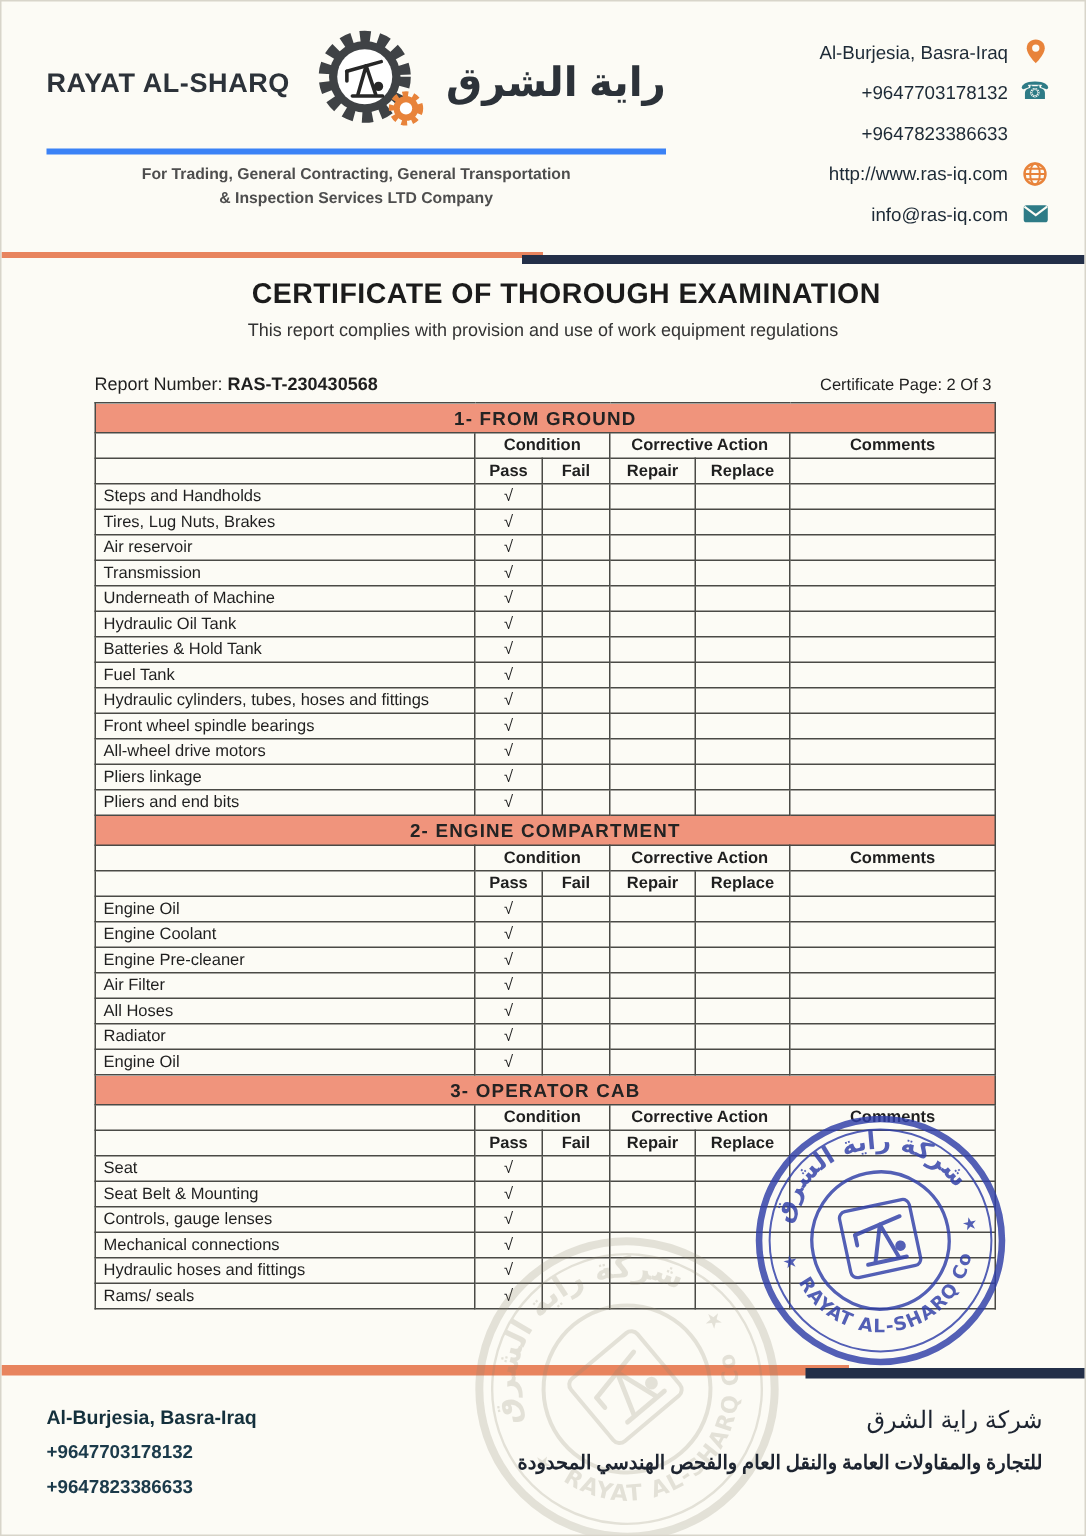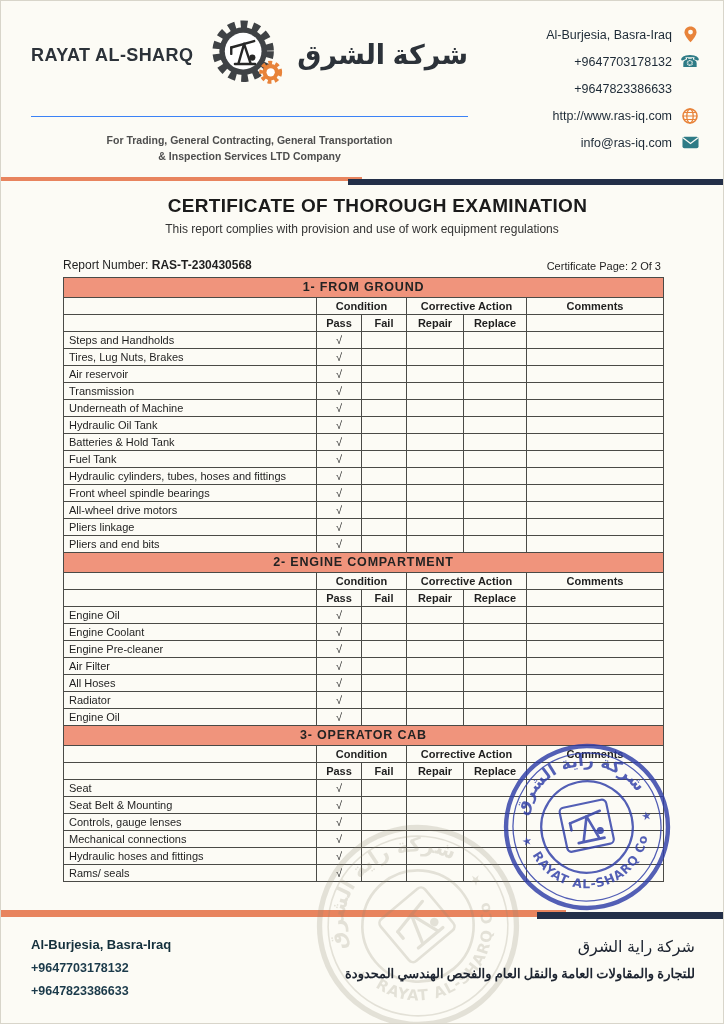--- a/index.html
+++ b/index.html
@@ -7,21 +7,21 @@
     width:724px; height:1024px; position:relative; overflow:hidden;
     background:#fcfbf5; box-sizing:border-box; border:1px solid #d8d5ca;
     font-family:"Liberation Sans","DejaVu Sans",sans-serif; color:#222;
   }
 
   
   .header { display:flex; justify-content:space-between; padding:16px 24px 0 30px; }
   .logo-row { display:flex; align-items:center; gap:8px; }
   .logo-en { font-size:18px; font-weight:bold; letter-spacing:.4px; color:#2c3239; white-space:nowrap; }
   .logo-ar { font-size:27px; font-weight:bold; color:#2c3239; white-space:nowrap; }
-  .tagline { margin-top:23px; border-top:1px solid #3b82f6; padding-top:15px; text-align:center;
+  .tagline { margin-top:5px; border-top:4px solid #3b82f6; padding-top:5px; text-align:center;
              font-size:10.5px; font-weight:bold; color:#4e4e4e; line-height:1.55; }
   .contacts { text-align:right; padding-top:4px; }
   .contact-line { display:flex; align-items:center; justify-content:flex-end; height:27px;
                   font-size:12.5px; color:#1d2a36; }
   .cicon { width:18px; height:18px; margin-left:9px; display:inline-flex; align-items:center; justify-content:center; }
   .phone-glyph { font-size:16px; color:#2e7b86; line-height:1; }
 
   
   .hdr-divider { position:relative; height:13px; margin-top:9px; }
   .d-orange { position:absolute; left:0; top:3px; width:50%; height:4px; background:#e8845e; }
@@ -119,21 +119,21 @@
                 <circle cx="10" cy="7" r="3.4" fill="#272727" stroke="none"></circle>
               </g>
             </g>
             <g transform="translate(76,60)">
               <circle r="10" fill="none" stroke="#e8833a" stroke-width="5" stroke-dasharray="4 3.4"></circle>
               <circle r="9" fill="#e8833a"></circle>
               <circle r="4.5" fill="#ffffff"></circle>
             </g>
           </svg>
         </span>
-        <span class="logo-ar">شركة الشرق</span>
+        <span class="logo-ar">راية الشرق</span>
       </div>
       <div class="tagline">
         <div>For Trading, General Contracting, General Transportation</div>
         <div>&amp; Inspection Services LTD Company</div>
       </div>
     </div>
 
     <div class="contacts">
       <div class="contact-line">
         <span>Al-Burjesia, Basra-Iraq</span>

